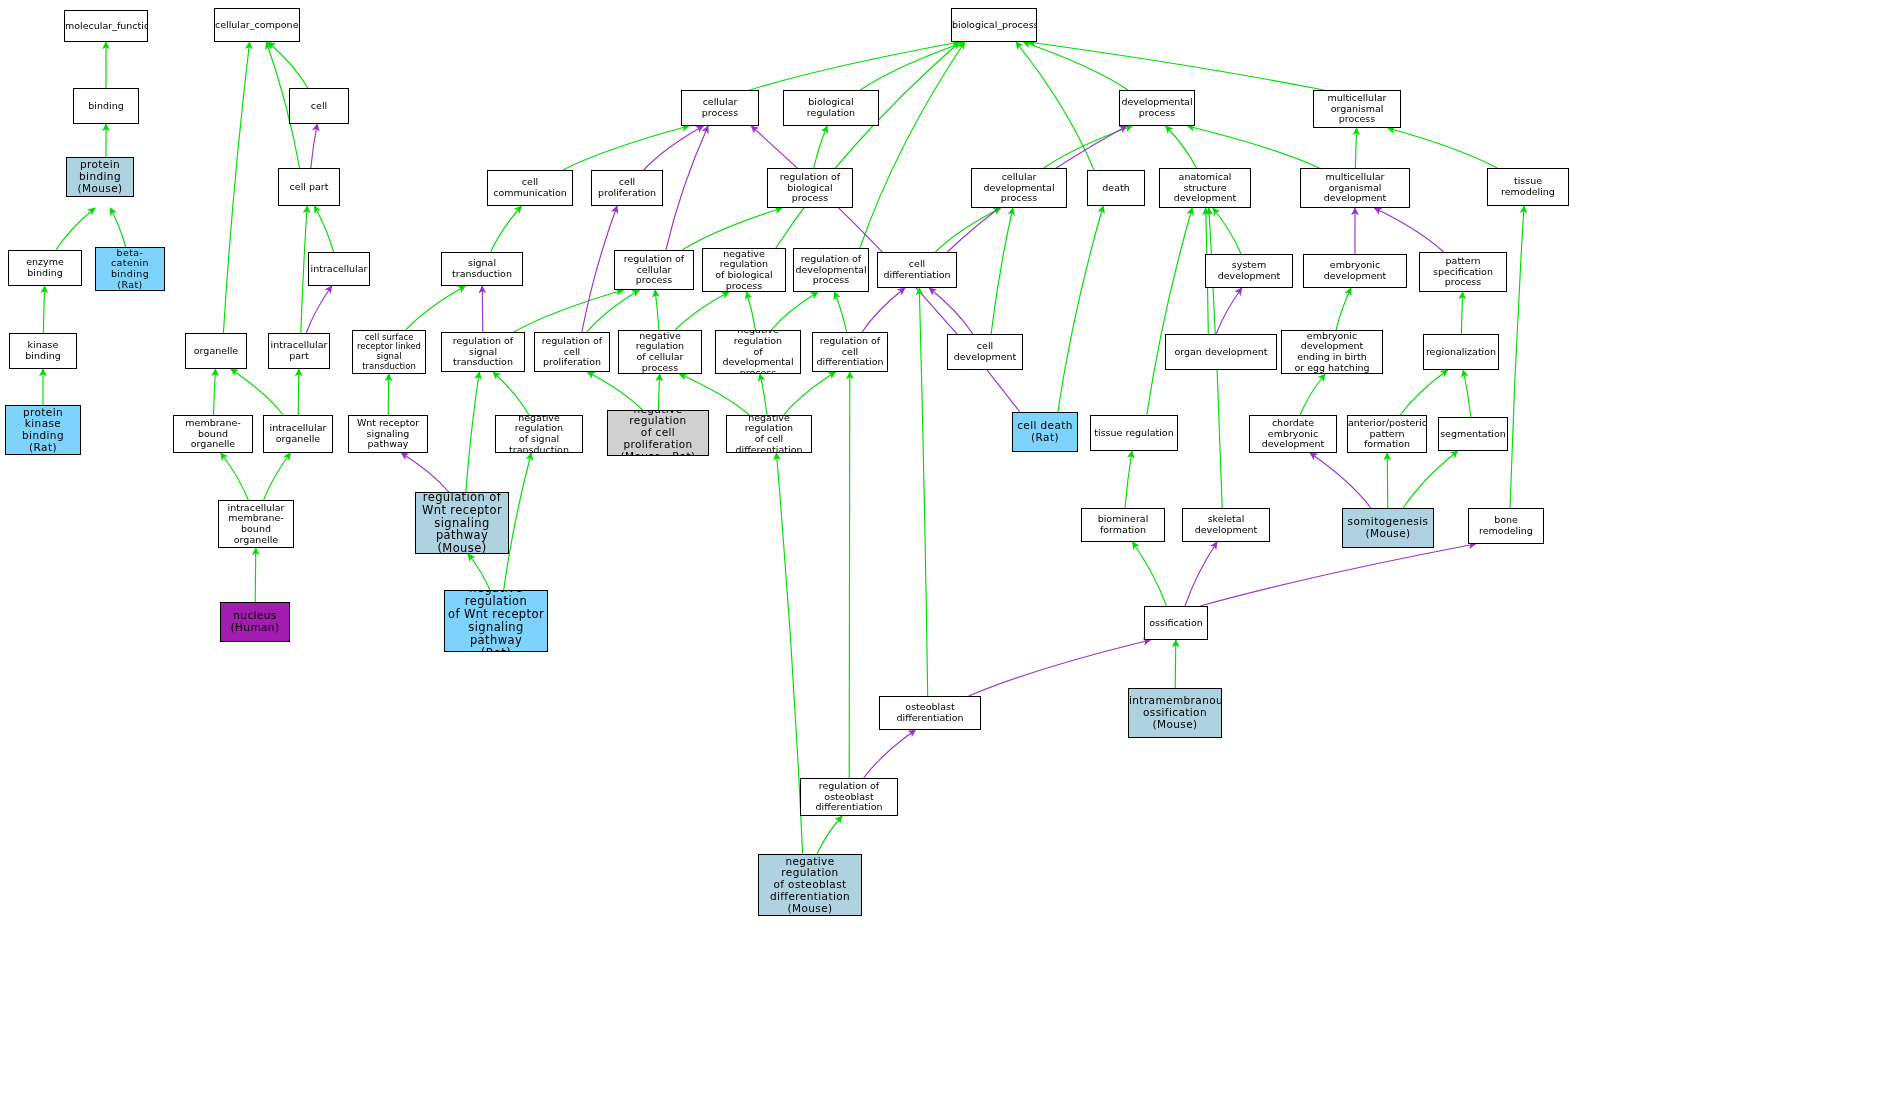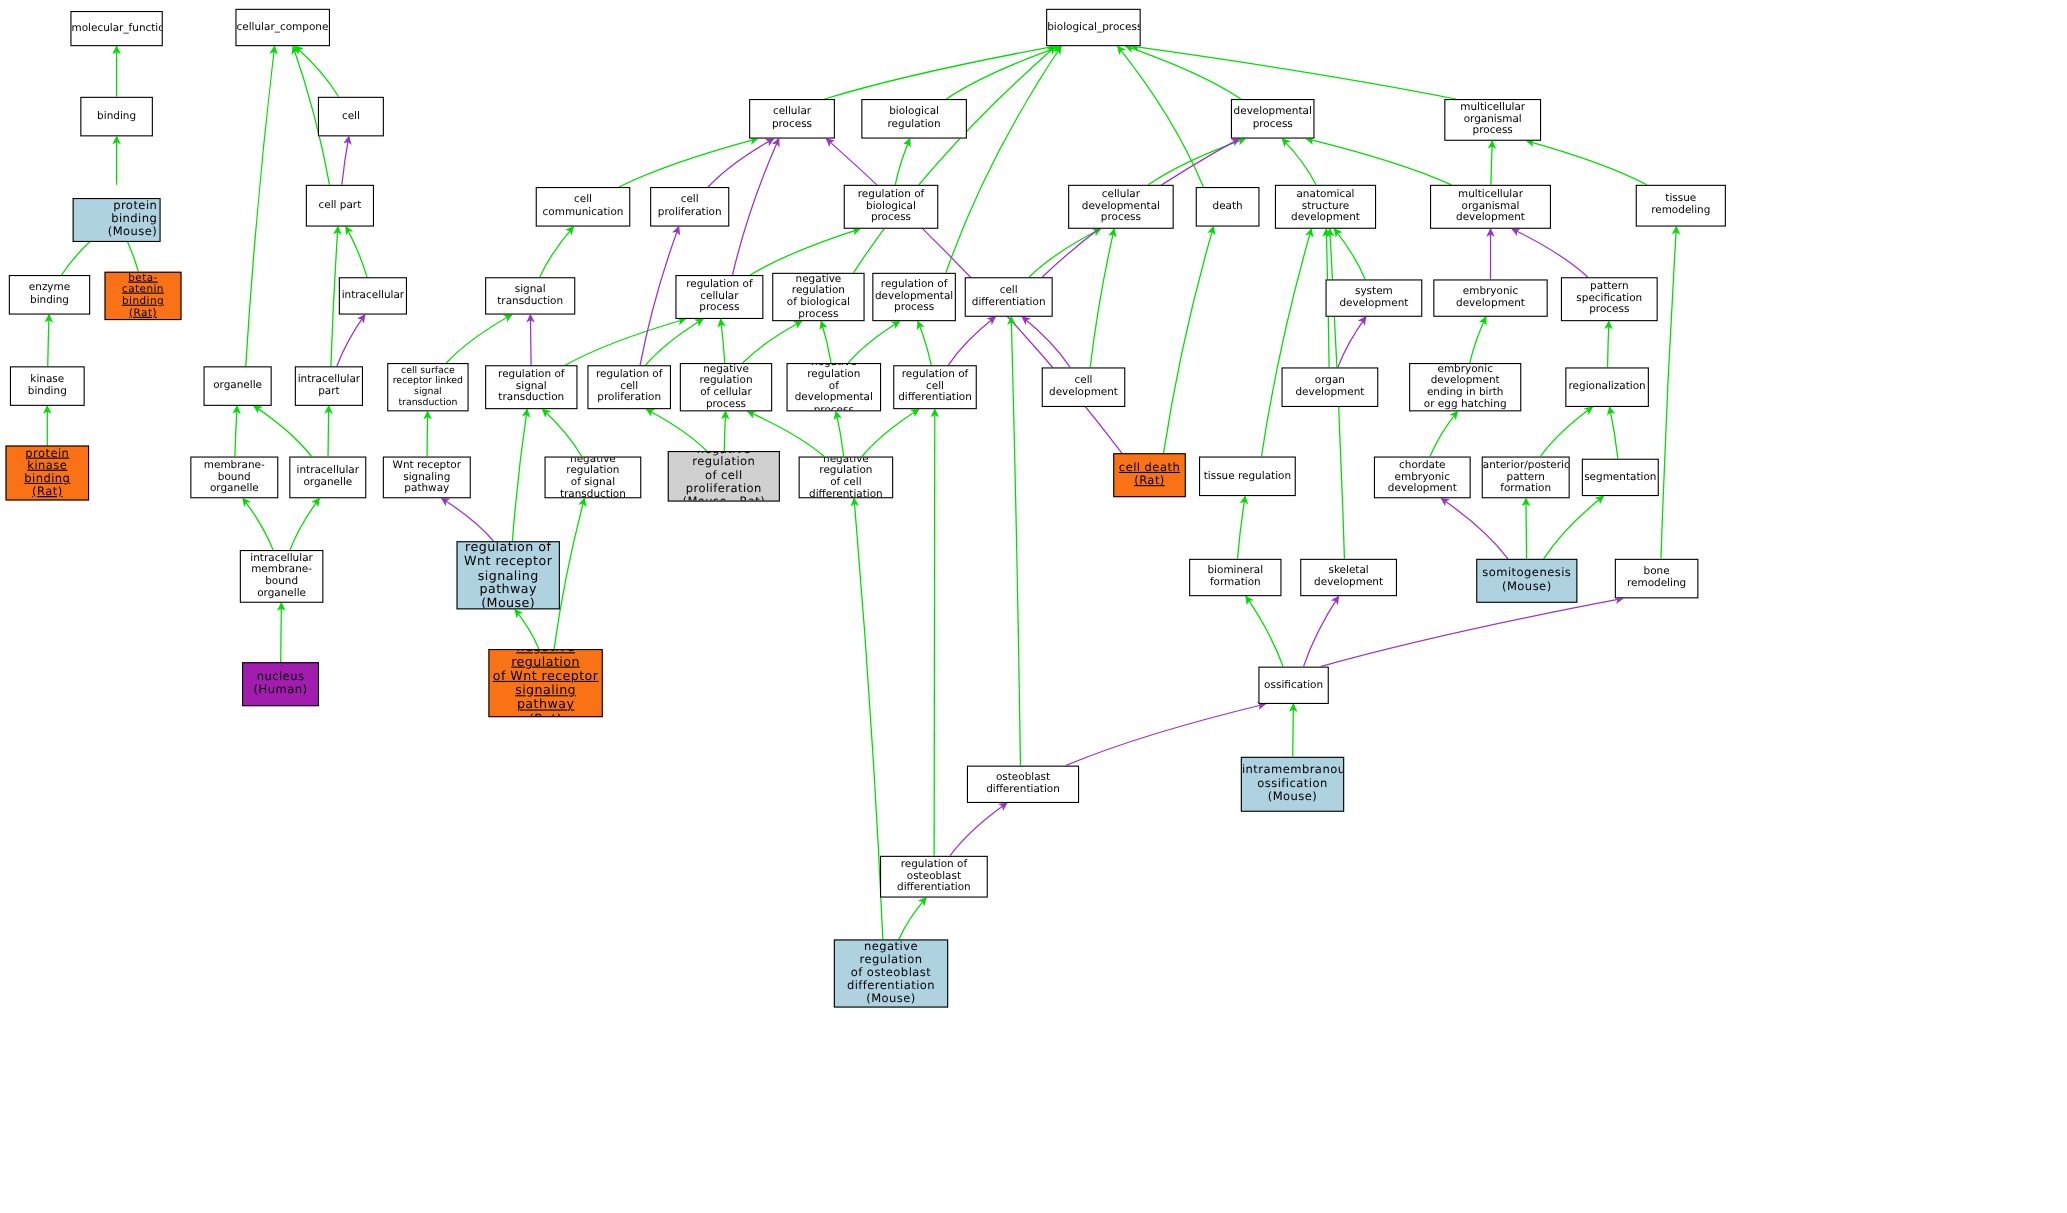--- a/index.html
+++ b/index.html
@@ -29,21 +29,21 @@
     overflow:hidden;
   }
   .node .lbl{
     display:block;
     width:100%;
     padding:0 2px;
     white-space:pre-line;
   }
   .f-white{background:#ffffff;}
   .f-blue{background:#aed2e0;}
-  .f-orange{background:#f97316;text-decoration:underline;}
+  .f-orange{background:#7dd3fc;}
   .f-gray{background:#d0d0d0;}
   .f-red{background:#a21caf;}
   .sz-8{font-size:8.5px;}
   .sz-9{font-size:9.5px;}
   .sz-10{font-size:10.5px;}
   .sz-11{font-size:11.5px;}
   .wide{letter-spacing:0.4px;}
 </style>
 </head>
 <body>
@@ -176,21 +176,21 @@
         <span class="lbl">biological regulation</span>
       </div>
       <div class="node f-white sz-9" style="left: 1119px; top: 90px; width: 76px; height: 36px;">
         <span class="lbl">developmental
 process</span>
       </div>
       <div class="node f-white sz-9" style="left: 1313px; top: 90px; width: 88px; height: 38px;">
         <span class="lbl">multicellular
 organismal process</span>
       </div>
-      <div class="node f-blue sz-10 wide" style="left: 66px; top: 180px; width: 80px; height: 40px; text-align: right;">
+      <div class="node f-blue sz-10 wide" style="left: 66px; top: 157px; width: 68px; height: 40px;">
         <span class="lbl">protein binding
 (Mouse)</span>
       </div>
       <div class="node f-white sz-9" style="left: 278px; top: 168px; width: 62px; height: 38px;">
         <span class="lbl">cell part</span>
       </div>
       <div class="node f-white sz-9" style="left: 487px; top: 170px; width: 86px; height: 36px; align-items: center;">
         <span class="lbl">cell communication</span>
       </div>
       <div class="node f-white sz-9" style="left: 591px; top: 170px; width: 72px; height: 36px;">
@@ -292,21 +292,21 @@
 of developmental
 process</span>
       </div>
       <div class="node f-white sz-9" style="left: 812px; top: 332px; width: 76px; height: 40px;">
         <span class="lbl">regulation of
 cell differentiation</span>
       </div>
       <div class="node f-white sz-9" style="left: 947px; top: 334px; width: 76px; height: 36px;">
         <span class="lbl">cell development</span>
       </div>
-      <div class="node f-white sz-9" style="left: 1165px; top: 334px; width: 88px; height: 36px;">
+      <div class="node f-white sz-9" style="left: 1165px; top: 334px; width: 112px; height: 36px;">
         <span class="lbl">organ development</span>
       </div>
       <div class="node f-white sz-9" style="left: 1281px; top: 330px; width: 102px; height: 44px;">
         <span class="lbl">embryonic development
 ending in birth
 or egg hatching</span>
       </div>
       <div class="node f-white sz-9" style="left: 1423px; top: 334px; width: 76px; height: 36px;">
         <span class="lbl">regionalization</span>
       </div>

